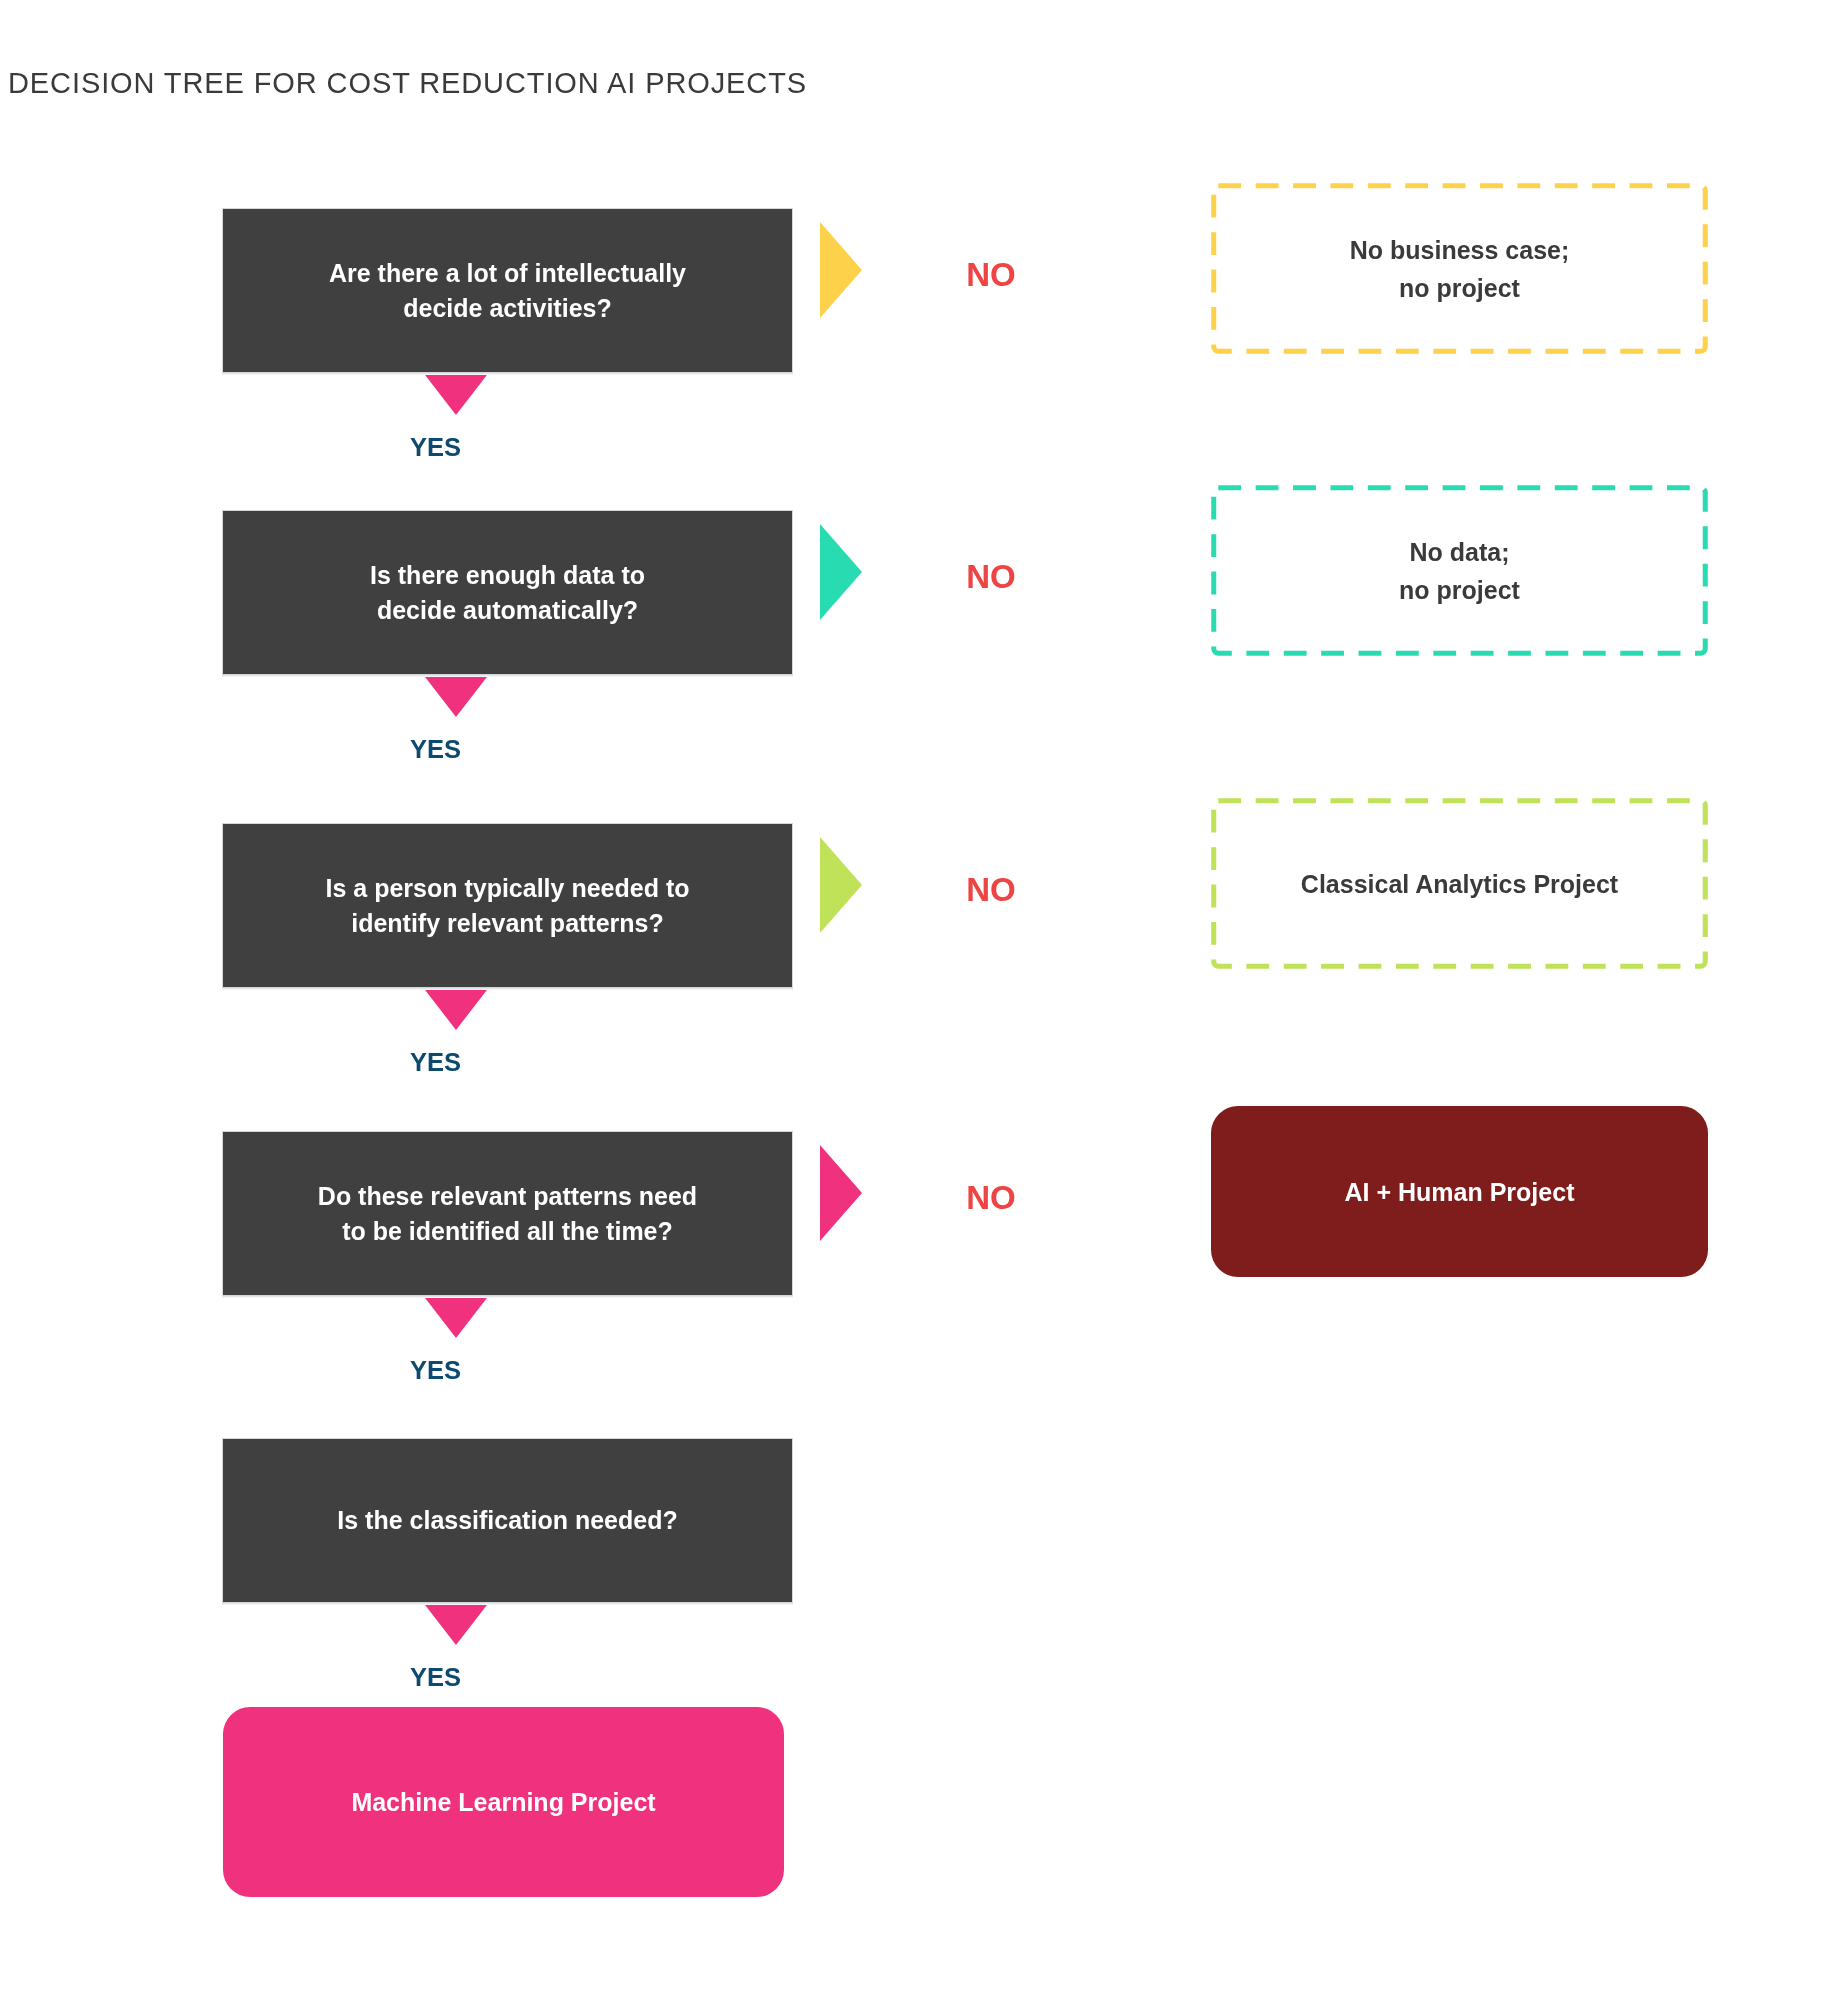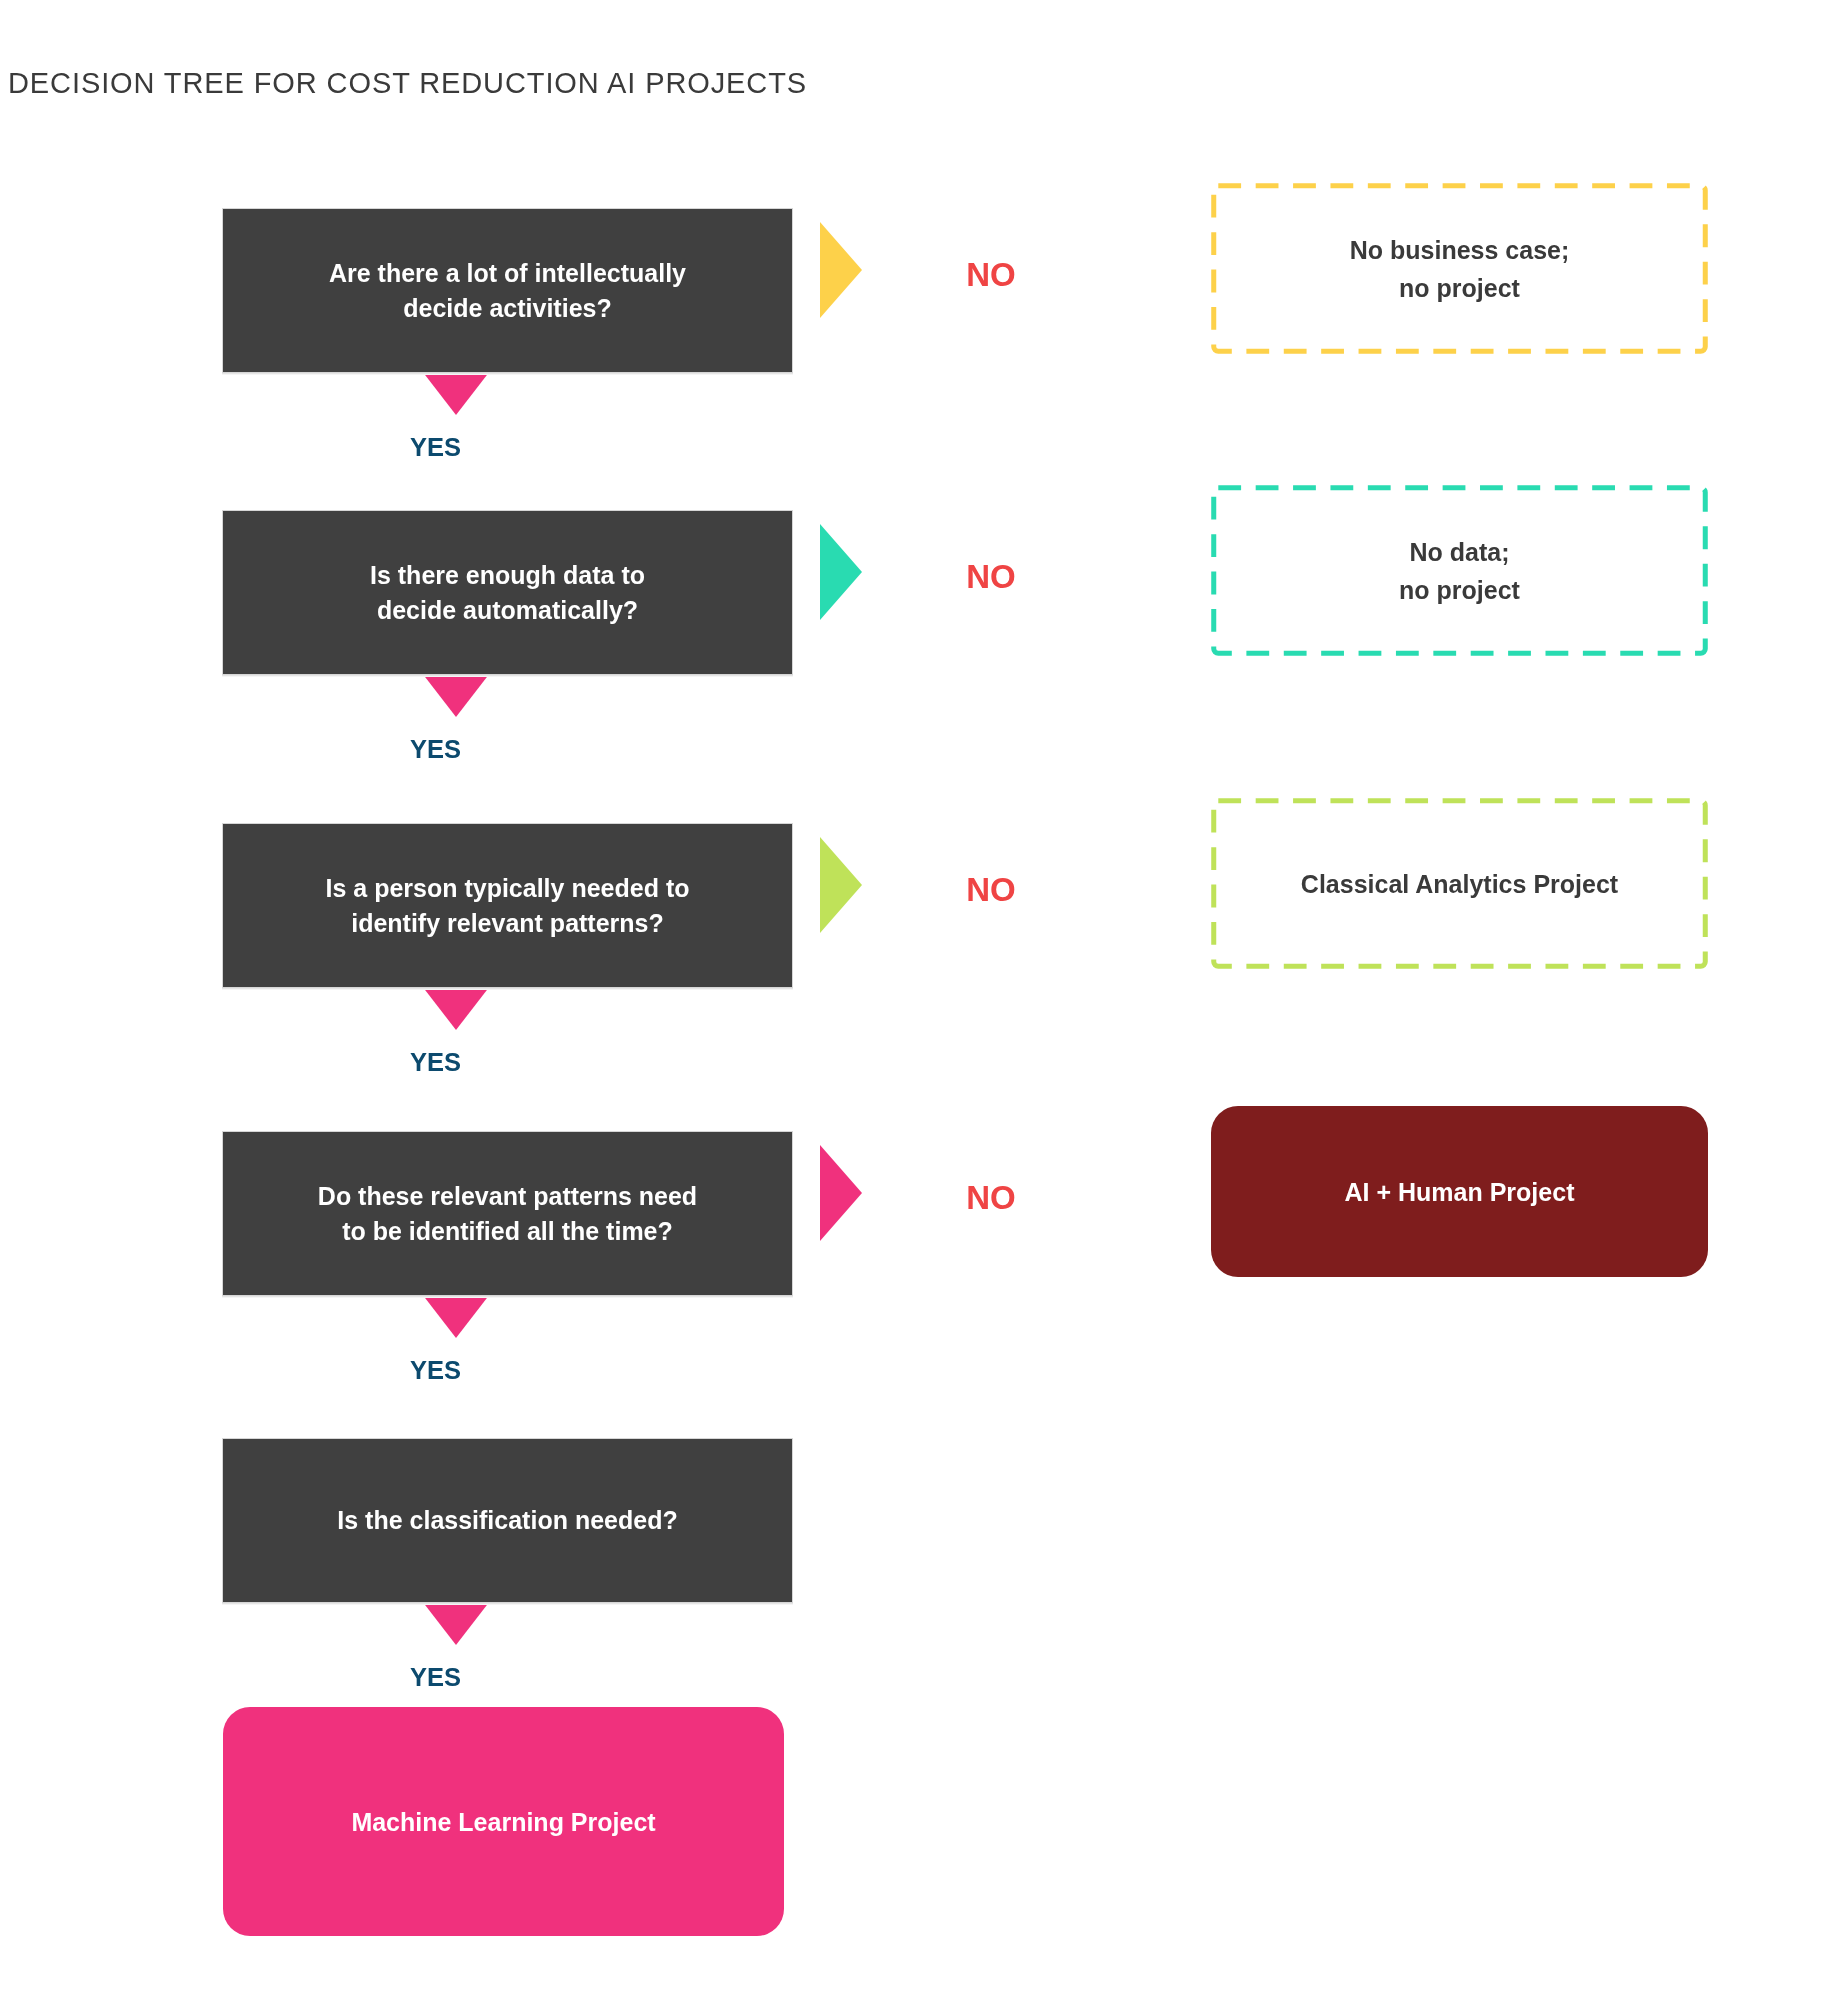--- a/index.html
+++ b/index.html
@@ -31,21 +31,21 @@
              font-size:25.5px;font-weight:700;color:#0c4a6e;}
 
   .outcome{position:absolute;left:1211px;top:-4.6px;width:497px;height:171px;
            display:flex;flex-direction:column;justify-content:center;align-items:center;box-sizing:border-box;}
   .outcome .dash-frame{position:absolute;left:0;top:0;}
   .outcome .dash-frame rect{stroke:currentColor;fill:none;}
   .outcome-line{position:relative;font-size:25px;font-weight:700;color:#3A3A3A;line-height:38px;text-align:right;white-space:nowrap;}
   .outcome.solid{background:#7f1d1d;border-radius:27px;}
   .outcome.solid .outcome-line{color:#FFFFFF;}
 
-  .final-box{position:absolute;left:223px;top:1707px;width:561px;height:229px;
+  .final-box{position:absolute;left:223px;top:1707px;width:561px;height:190px;
              background:#F0317D;border-radius:27px;
              display:flex;justify-content:center;align-items:center;}
   .final-box .outcome-line{color:#FFFFFF;}
 
   .c-yellow{color:#FDD14A;}
   .c-teal{color:#29DBB1;}
   .c-lime{color:#BFE259;}
   .c-pink{color:#F0317D;}
 </style>
 </head>

